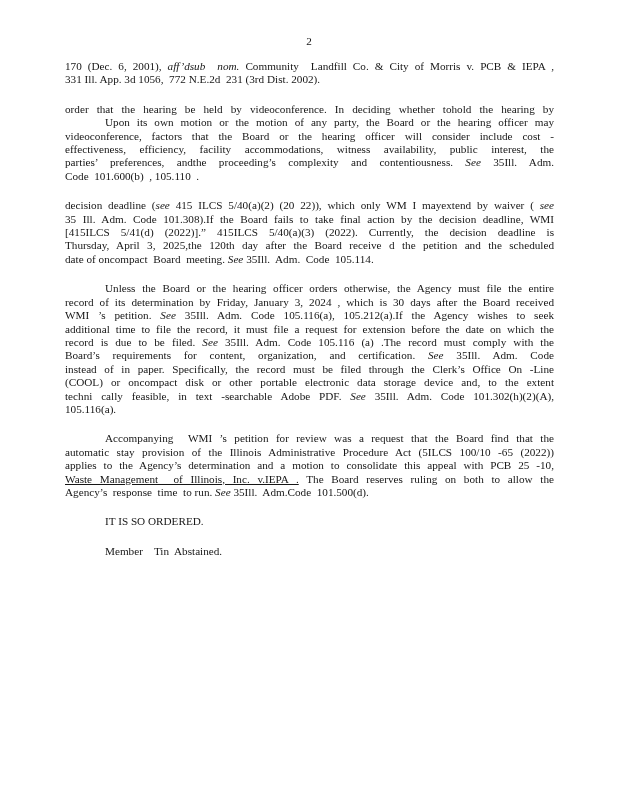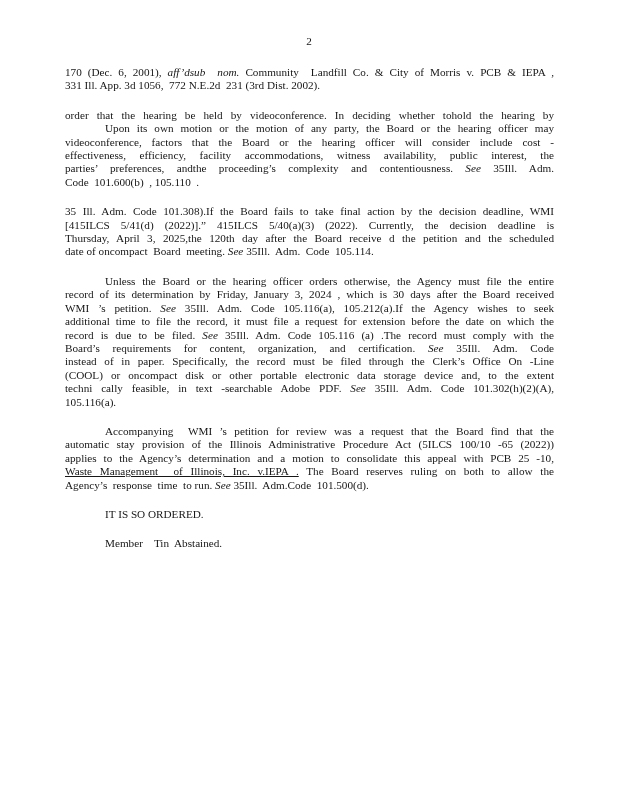--- a/index.html
+++ b/index.html
@@ -16,21 +16,21 @@
   }
   .page-number {
     position: absolute;
     top: 35px;
     left: 0;
     width: 100%;
     text-align: center;
   }
   .body-text {
     position: absolute;
-    top: 66px;
+    top: 60px;
     left: 65px;
     width: 489px;
   }
   .paragraph { margin: 0 0 16px 0; }
   .paragraph:last-child { margin-bottom: 10px; }
   .line {
     text-align: justify;
     text-align-last: justify;
     white-space: pre-wrap;
   }
@@ -51,20 +51,21 @@
       </div>
       <div class="paragraph">
         <div class="line"><span>order that the hearing be held by videoconference. In deciding whether tohold the hearing by</span></div>
         <div class="line indented"><span>Upon its own motion or the motion of any party, the Board or the hearing officer may</span></div>
         <div class="line"><span>videoconference, factors that the Board or the hearing officer will consider include cost -</span></div>
         <div class="line"><span>effectiveness, efficiency, facility accommodations, witness availability, public interest, the</span></div>
         <div class="line"><span>parties’ preferences, andthe proceeding’s complexity and contentiousness. </span><span class="italic">See</span><span> 35Ill. Adm.</span></div>
         <div class="line last"><span>Code  101.600(b)  , 105.110  .</span></div>
       </div>
       <div class="paragraph">
+        <div class="line"><span>decision deadline (</span><span class="italic">see</span><span> 415 ILCS 5/40(a)(2) (20 22)), which only WM I mayextend by waiver ( </span><span class="italic">see</span></div>
         <div class="line"><span>35 Ill. Adm. Code 101.308).If the Board fails to take final action by the decision deadline, WMI</span></div>
         <div class="line"><span>[415ILCS 5/41(d) (2022)].” 415ILCS 5/40(a)(3) (2022). Currently, the decision deadline is</span></div>
         <div class="line"><span>Thursday, April 3, 2025,the 120th day after the Board receive d the petition and the scheduled</span></div>
         <div class="line last"><span>date of oncompact  Board  meeting. </span><span class="italic">See</span><span> 35Ill.  Adm.  Code  105.114.</span></div>
       </div>
       <div class="paragraph">
         <div class="line indented"><span>Unless the Board or the hearing officer orders otherwise, the Agency must file the entire</span></div>
         <div class="line"><span>record of its determination by Friday, January 3, 2024 , which is 30 days after the Board received</span></div>
         <div class="line"><span>WMI ’s petition. </span><span class="italic">See</span><span> 35Ill. Adm. Code 105.116(a), 105.212(a).If the Agency wishes to seek</span></div>
         <div class="line"><span>additional time to file the record, it must file a request for extension before the date on which the</span></div>

